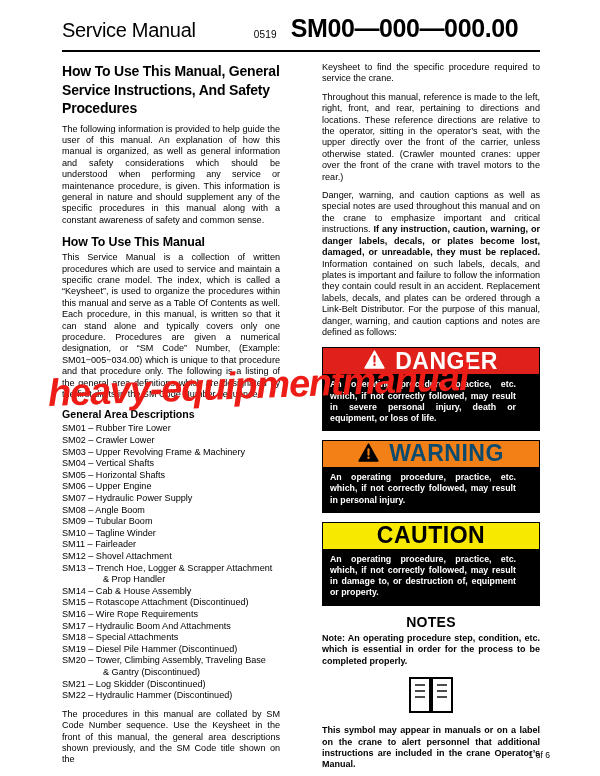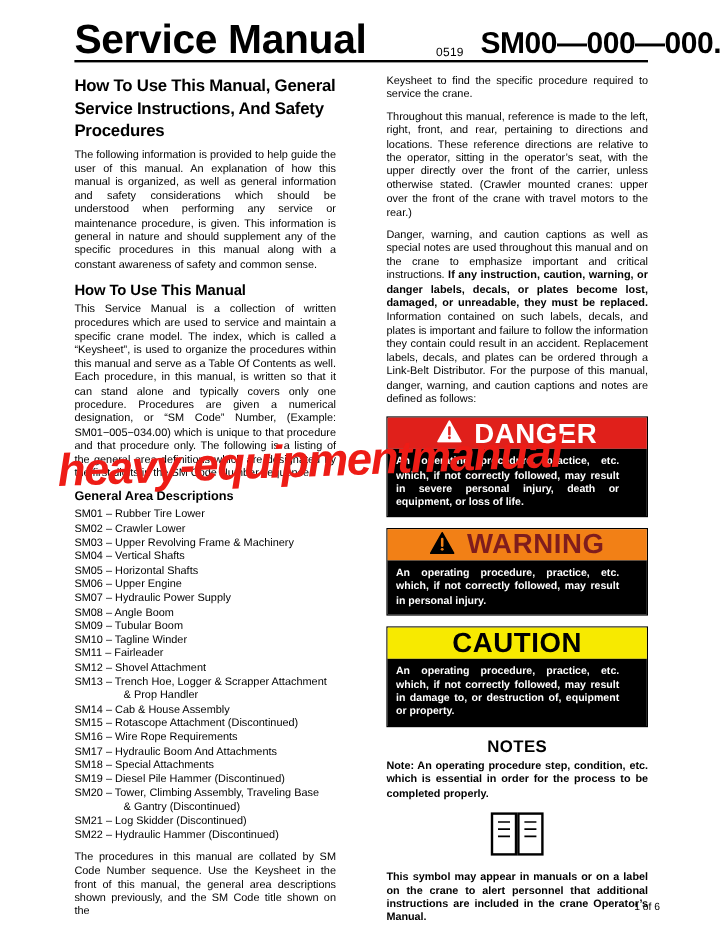--- a/index.html
+++ b/index.html
@@ -11,21 +11,21 @@
     overflow: hidden;
   }
   .page { position: relative; width: 600px; height: 776px; padding: 0; }
 
   
   .header {
     position: absolute; left: 62px; top: 14px; width: 478px;
     display: flex; align-items: baseline;
   }
   .header-title {
-    font-size: 34px; font-weight: bold; letter-spacing: -0.3px;
+    font-size: 20px; font-weight: normal; letter-spacing: -0.3px;
     white-space: nowrap;
   }
   .header-rev {
     font-size: 10px; font-weight: normal; margin-left: 58px; margin-right: 14px;
     align-self: flex-end; padding-bottom: 3px; letter-spacing: 0.2px;
   }
   .header-code {
     font-size: 25px; font-weight: bold; letter-spacing: -0.4px; white-space: nowrap;
   }
   .header-rule {
@@ -181,21 +181,21 @@
           </div>
           <div class="safety-body">An operating procedure, practice, etc. which, if not correctly followed, may result in severe personal injury, death or equipment, or loss of life.</div>
         </div>
         <div class="safety-box">
           <div class="safety-bar" style="background: rgb(242, 128, 22);">
             <span class="tri"><svg width="21" height="19" viewBox="0 0 21 19" aria-hidden="true">
                 <path d="M10.5 1 L20 18 L1 18 Z" fill="#000000" stroke="#000000" stroke-width="1.4" stroke-linejoin="round"></path>
                 <path d="M10.5 6.2 v5.6" stroke="#f28016" stroke-width="2.1" stroke-linecap="round"></path>
                 <circle cx="10.5" cy="14.8" r="1.2" fill="#f28016"></circle>
               </svg></span>
-            <span class="label" style="color: #7f1d1d;">WARNING</span>
+            <span class="label" style="color: #0c4a6e;">WARNING</span>
           </div>
           <div class="safety-body">An operating procedure, practice, etc. which, if not correctly followed, may result in personal injury.</div>
         </div>
         <div class="safety-box">
           <div class="safety-bar" style="background: rgb(247, 234, 0);">
             <span class="label" style="color: rgb(0, 0, 0);">CAUTION</span>
           </div>
           <div class="safety-body">An operating procedure, practice, etc. which, if not correctly followed, may result in damage to, or destruction of, equipment or property.</div>
         </div>
       </div>

